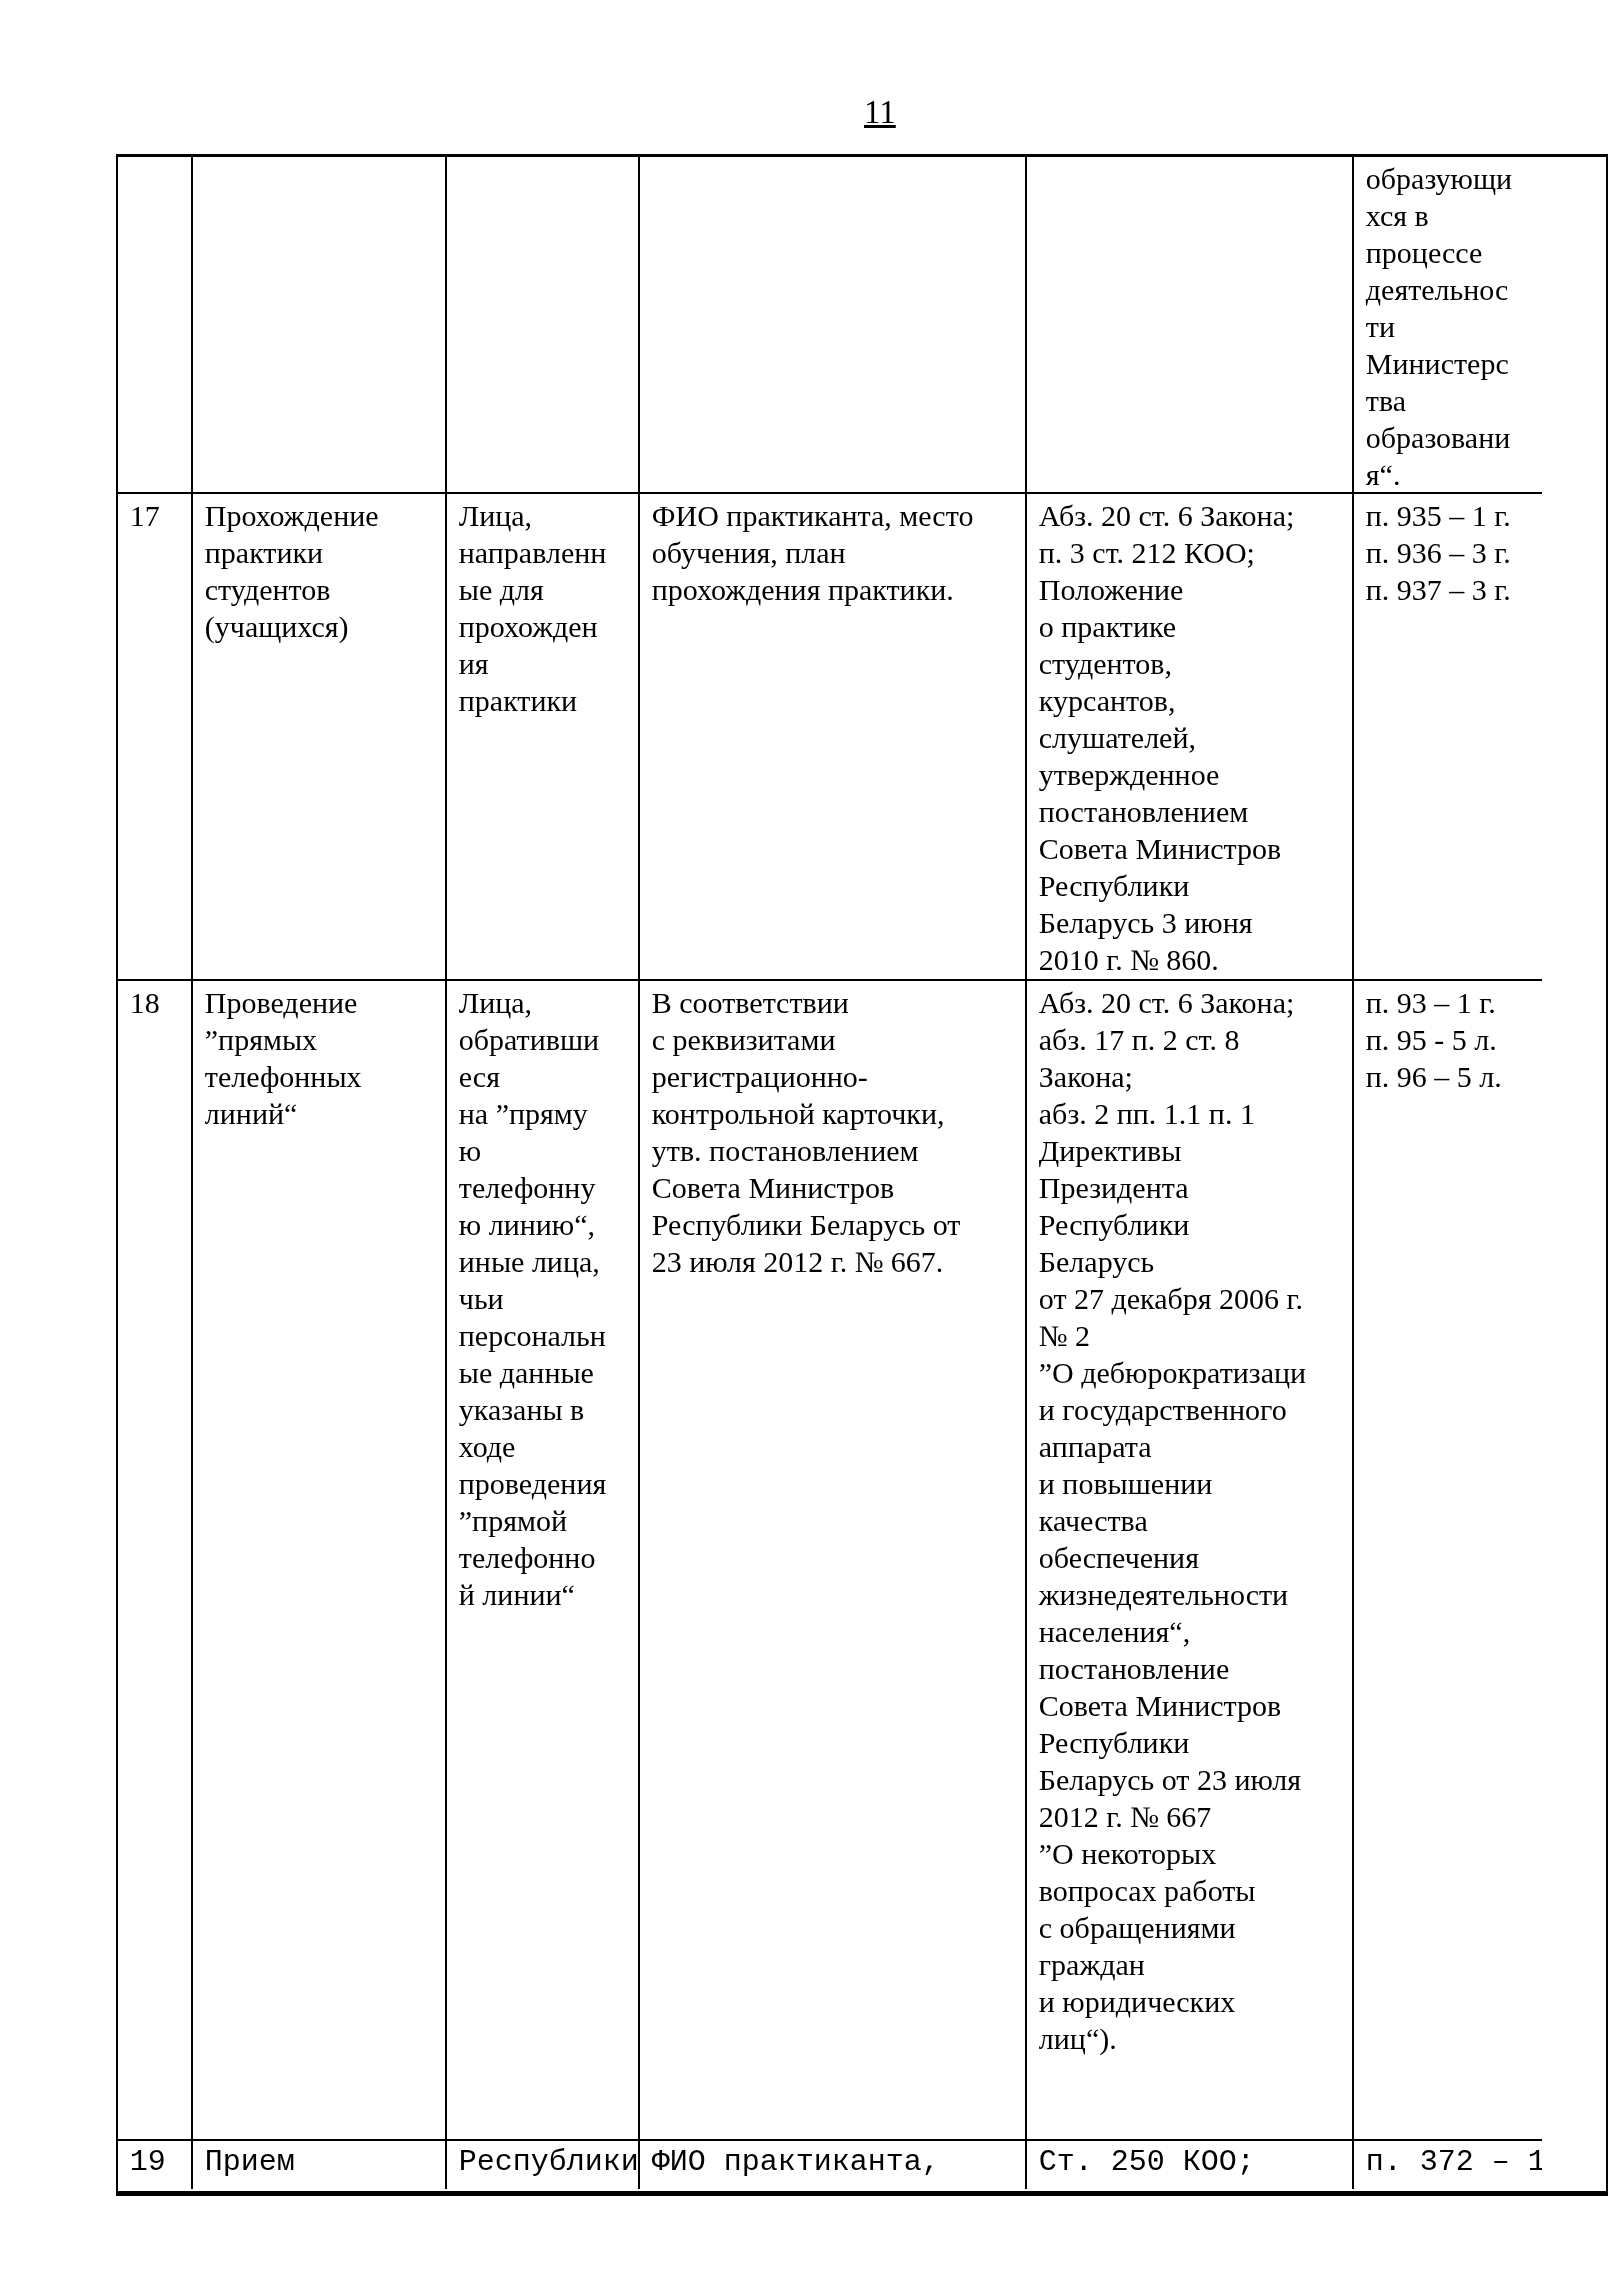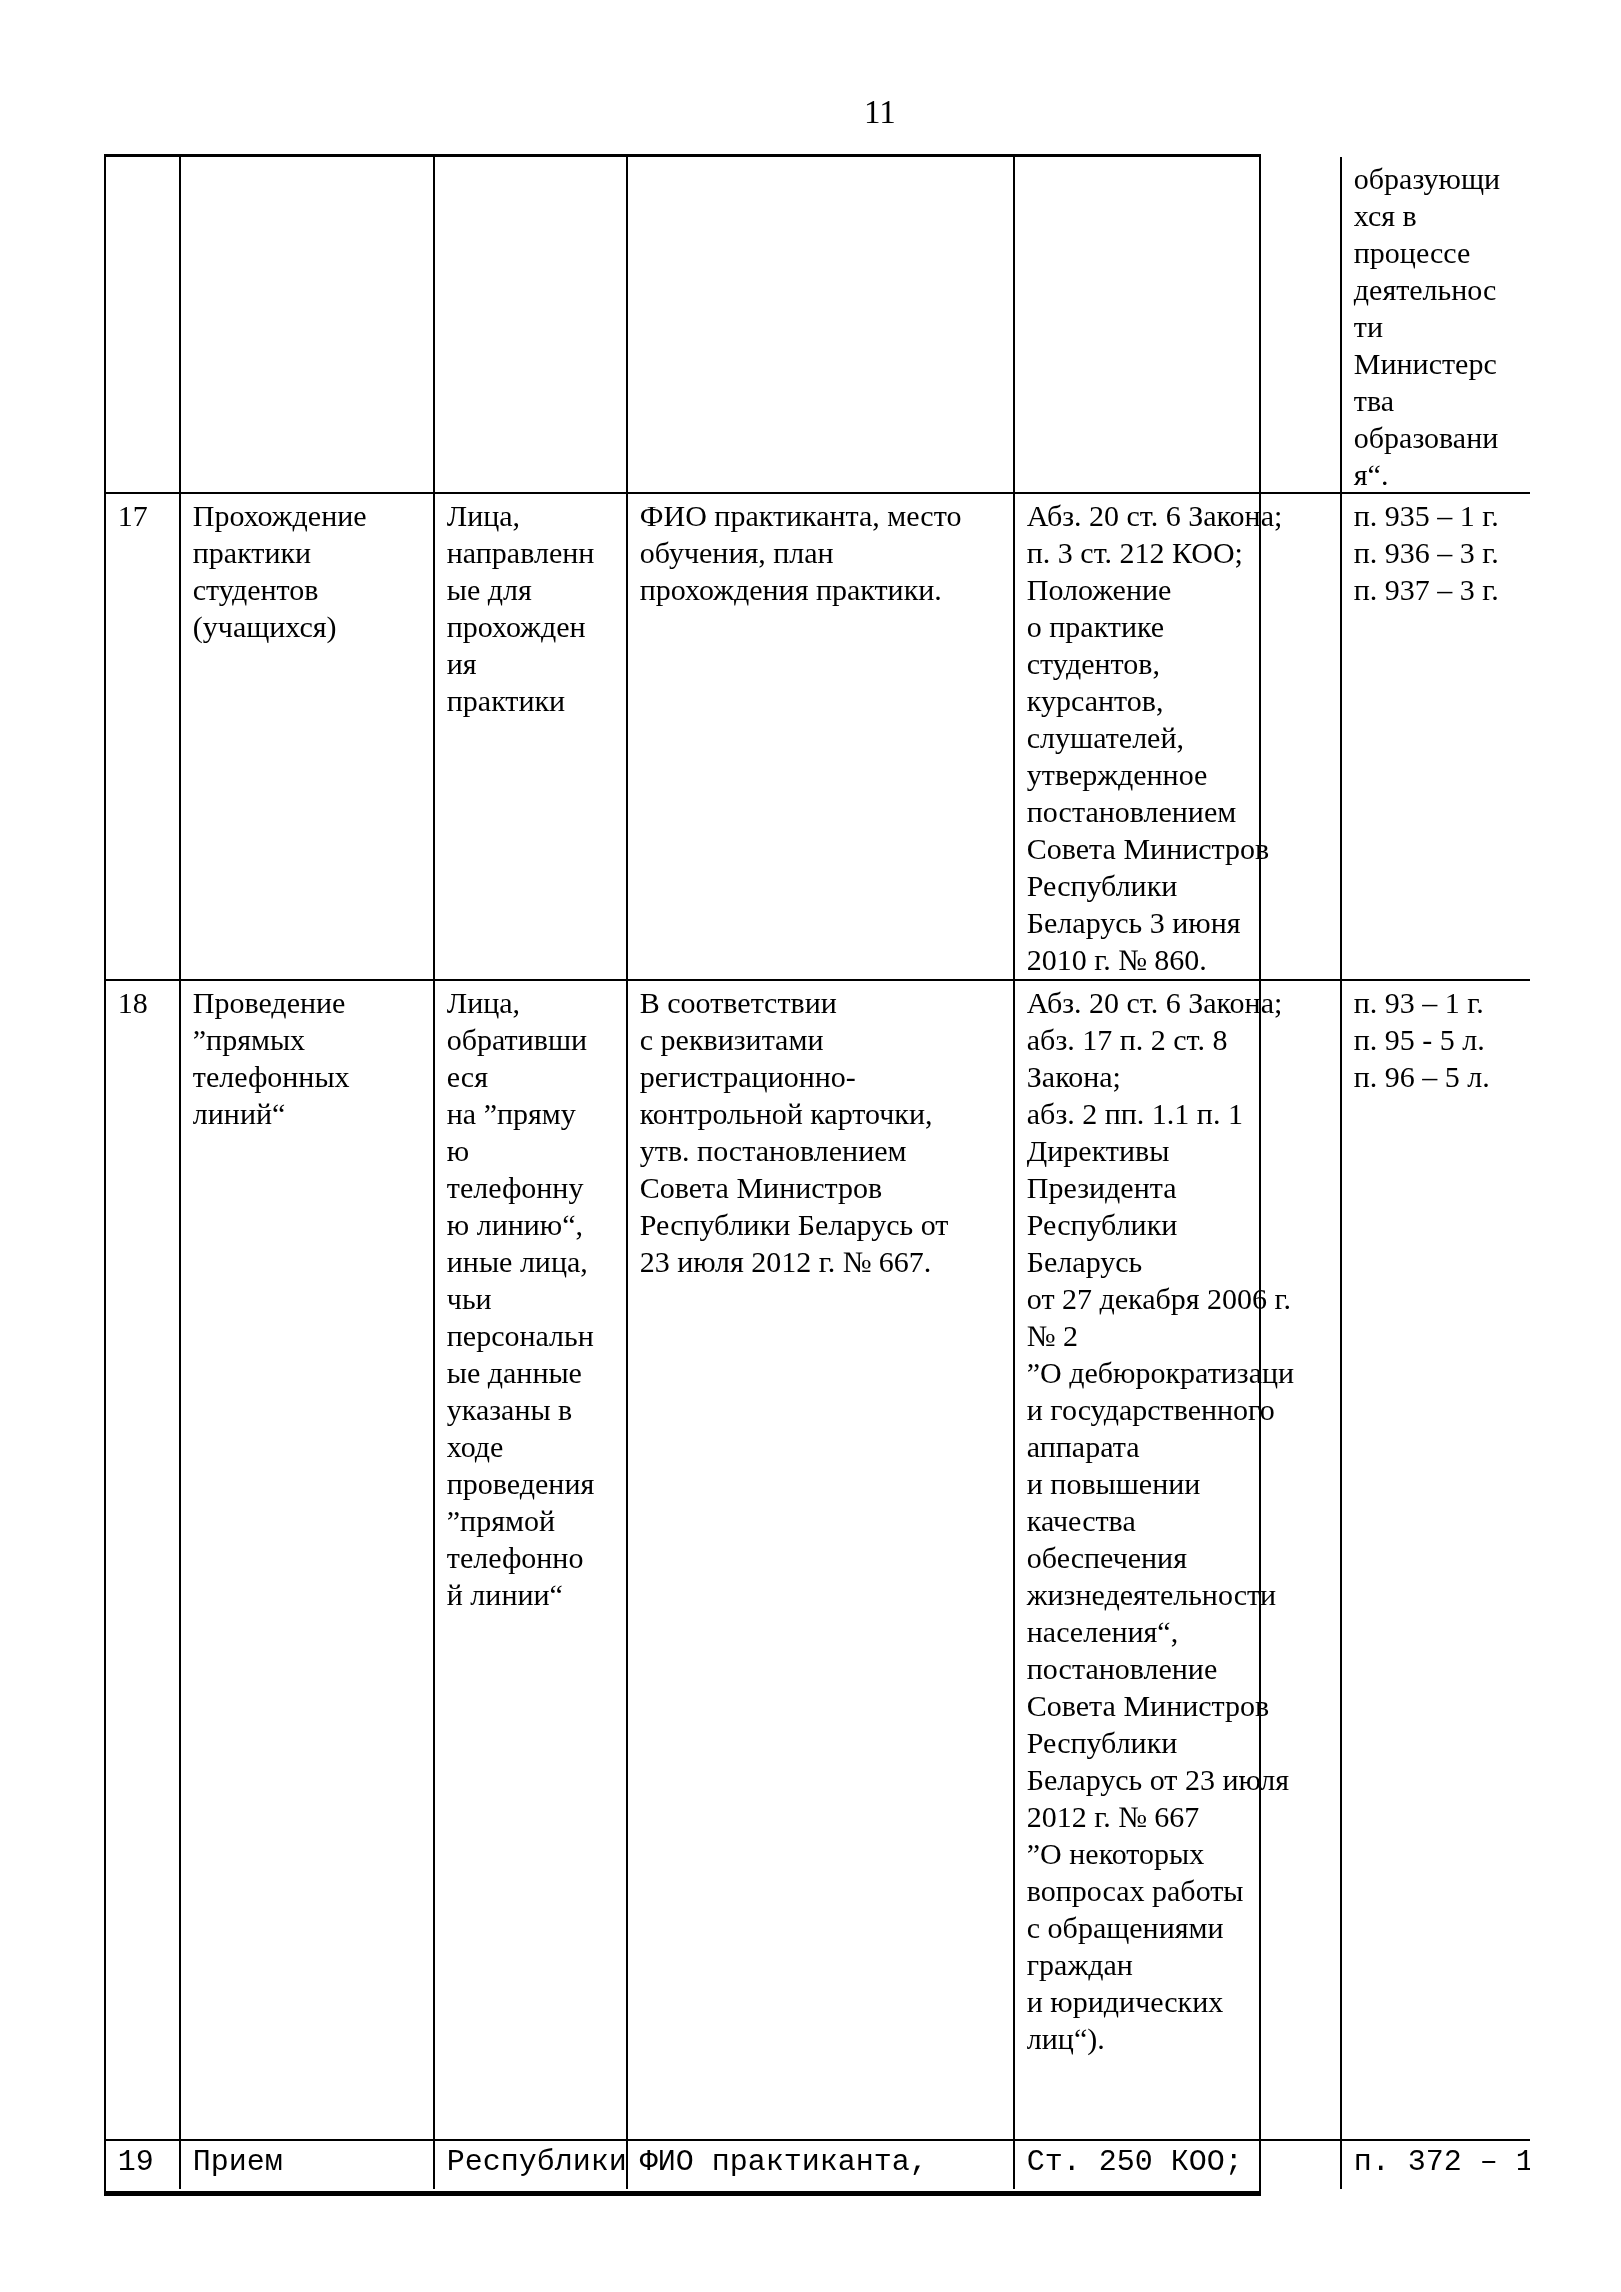--- a/index.html
+++ b/index.html
@@ -11,26 +11,27 @@
     color: #000000;
     font-family: "Liberation Serif", "DejaVu Serif", serif;
     overflow: hidden;
   }
   .page-number {
     position: absolute;
     left: 864px;
     top: 94px;
     font-size: 33px;
     line-height: 37px;
+    text-decoration: underline;
   }
   .doc-table {
     position: absolute;
-    left: 104px;
+    left: 116px;
     top: 154px;
-    width: 1157px;
+    width: 1492px;
     height: 2042px;
     box-sizing: border-box;
     border: 2.9px solid #000;
     border-top-width: 3.9px;
     border-bottom-width: 5.9px;
     display: grid;
     grid-template-columns: 75px 254px 193px 387px 327px 188px;
     grid-template-rows: 337px 487px 1160px 48px;
   }
   .row { display: contents; }

